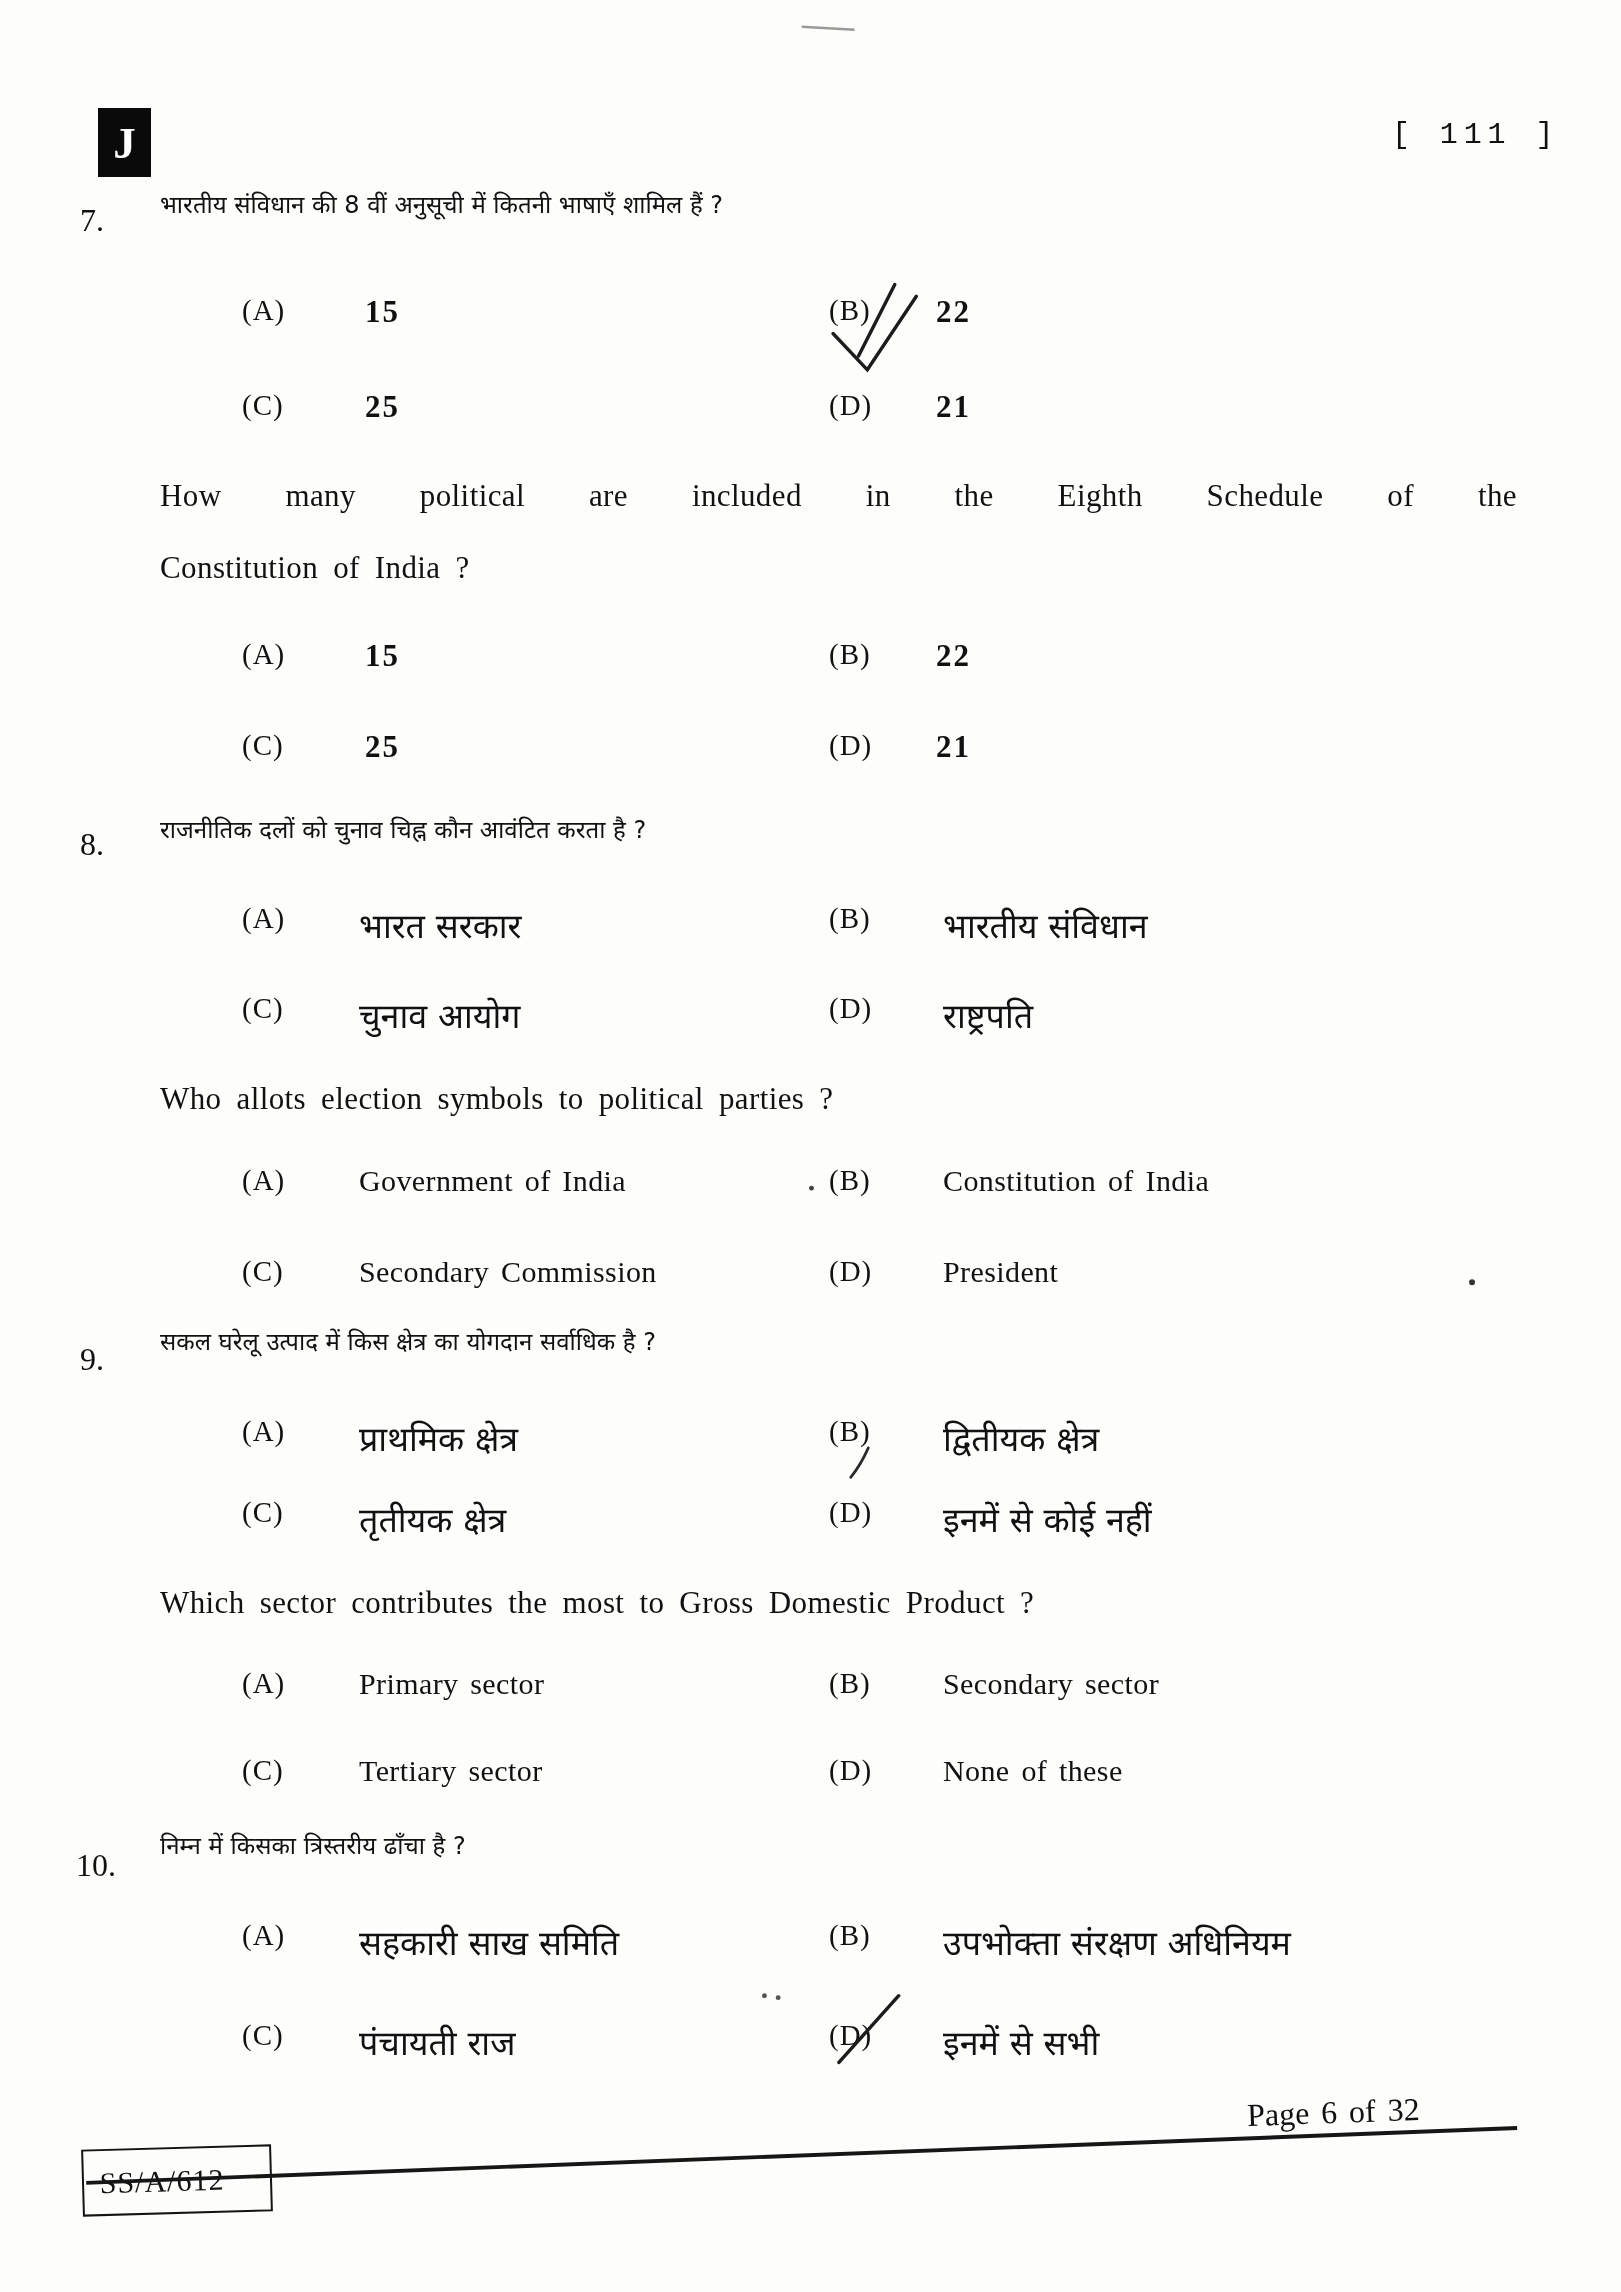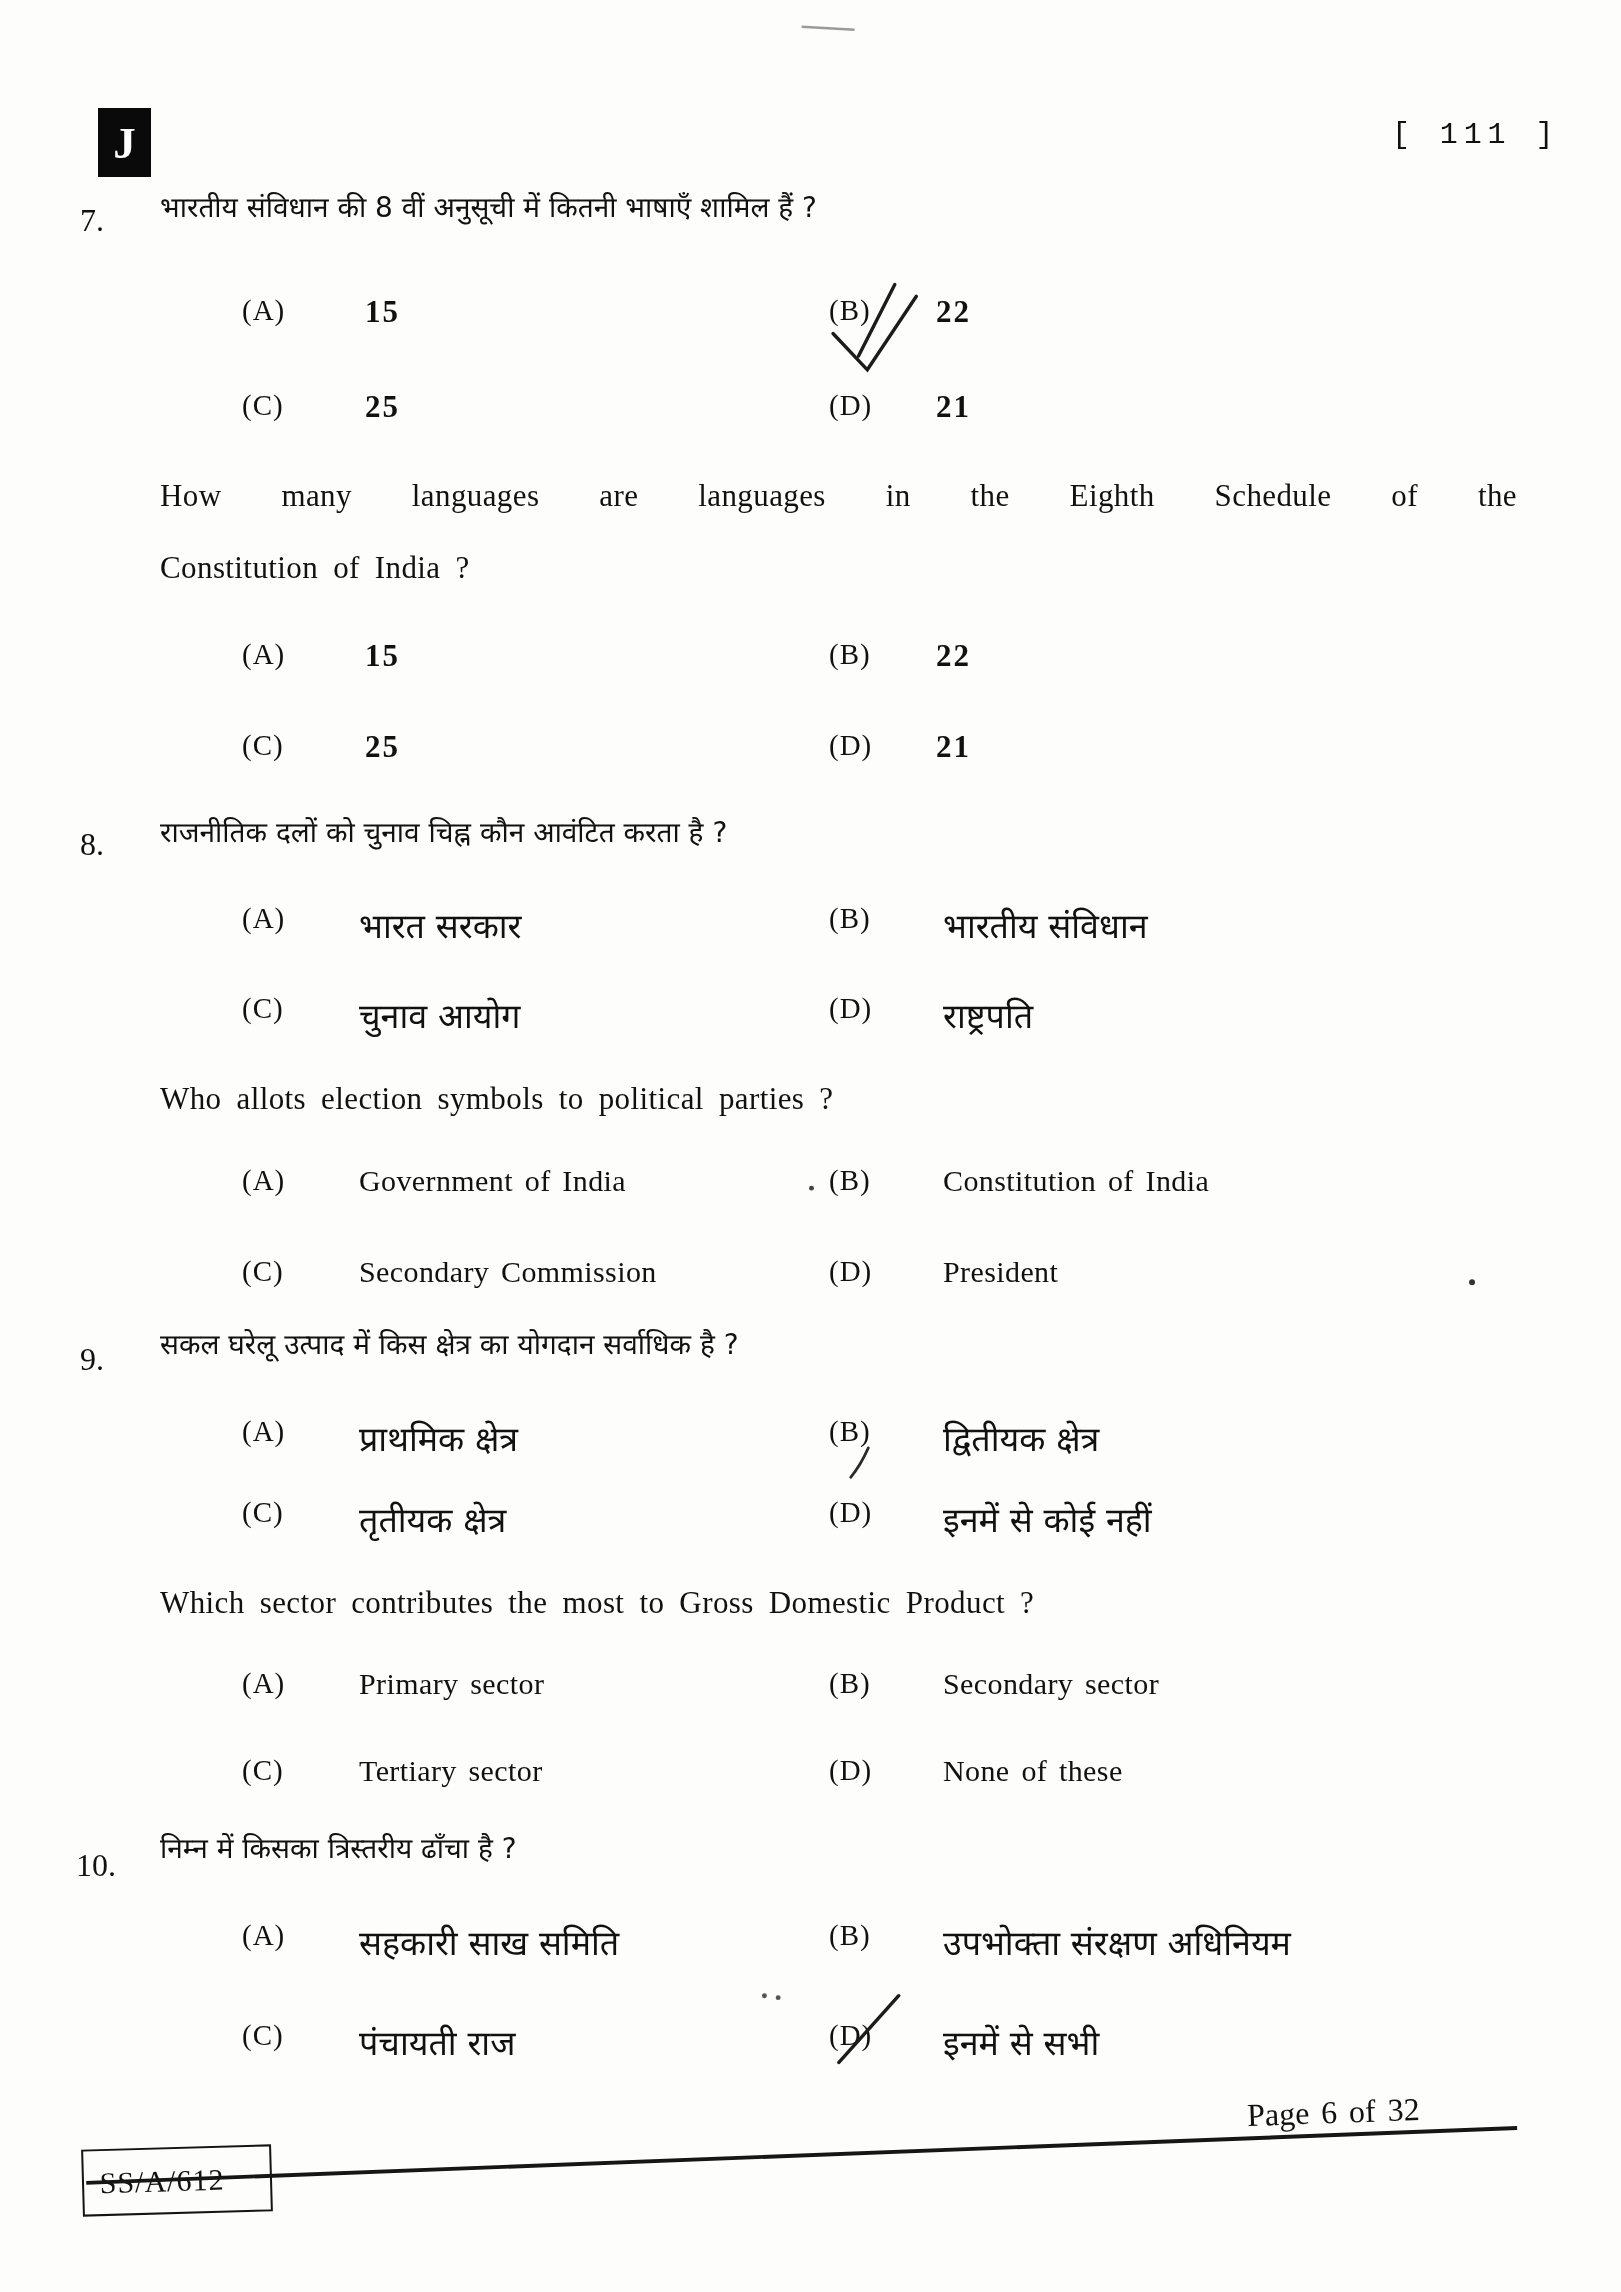--- a/index.html
+++ b/index.html
@@ -26,21 +26,21 @@
     font-size:30px;letter-spacing:5.9px;
     font-family:Liberation Mono, monospace;
   }
   
   .qnum{
     font-size:32px;
     font-family:"Liberation Serif",serif;
   }
   
   .hq{
-    font-size:28px;line-height:1.25;
+    font-size:24px;line-height:1.25;
     font-family:"DejaVu Sans","Liberation Sans",sans-serif;
     white-space:nowrap;
   }
   
   .eq{
     font-size:31px;line-height:1.3;
     font-family:"Liberation Serif","DejaVu Serif",serif;
     word-spacing:6.9px;letter-spacing:0.4px;
     white-space:nowrap;
   }
@@ -100,21 +100,21 @@
     <span class="olbl l2">(B)</span>
     <span class="on t2">22</span>
   </div>
   <div class="abs opt-row" style="top:389px;">
     <span class="olbl l1">(C)</span>
     <span class="on t1">25</span>
     <span class="olbl l2">(D)</span>
     <span class="on t2">21</span>
   </div>
 
-  <div class="abs eq justified" style="left:160px;top:476px;">How many languages are languages in the Eighth Schedule of the</div>
+  <div class="abs eq justified" style="left:160px;top:476px;">How many political are included in the Eighth Schedule of the</div>
   <div class="abs eq" style="left:160px;top:548px;">Constitution of India ?</div>
 
   <div class="abs opt-row" style="top:638px;">
     <span class="olbl l1">(A)</span>
     <span class="on t1">15</span>
     <span class="olbl l2">(B)</span>
     <span class="on t2">22</span>
   </div>
   <div class="abs opt-row" style="top:729px;">
     <span class="olbl l1">(C)</span>

